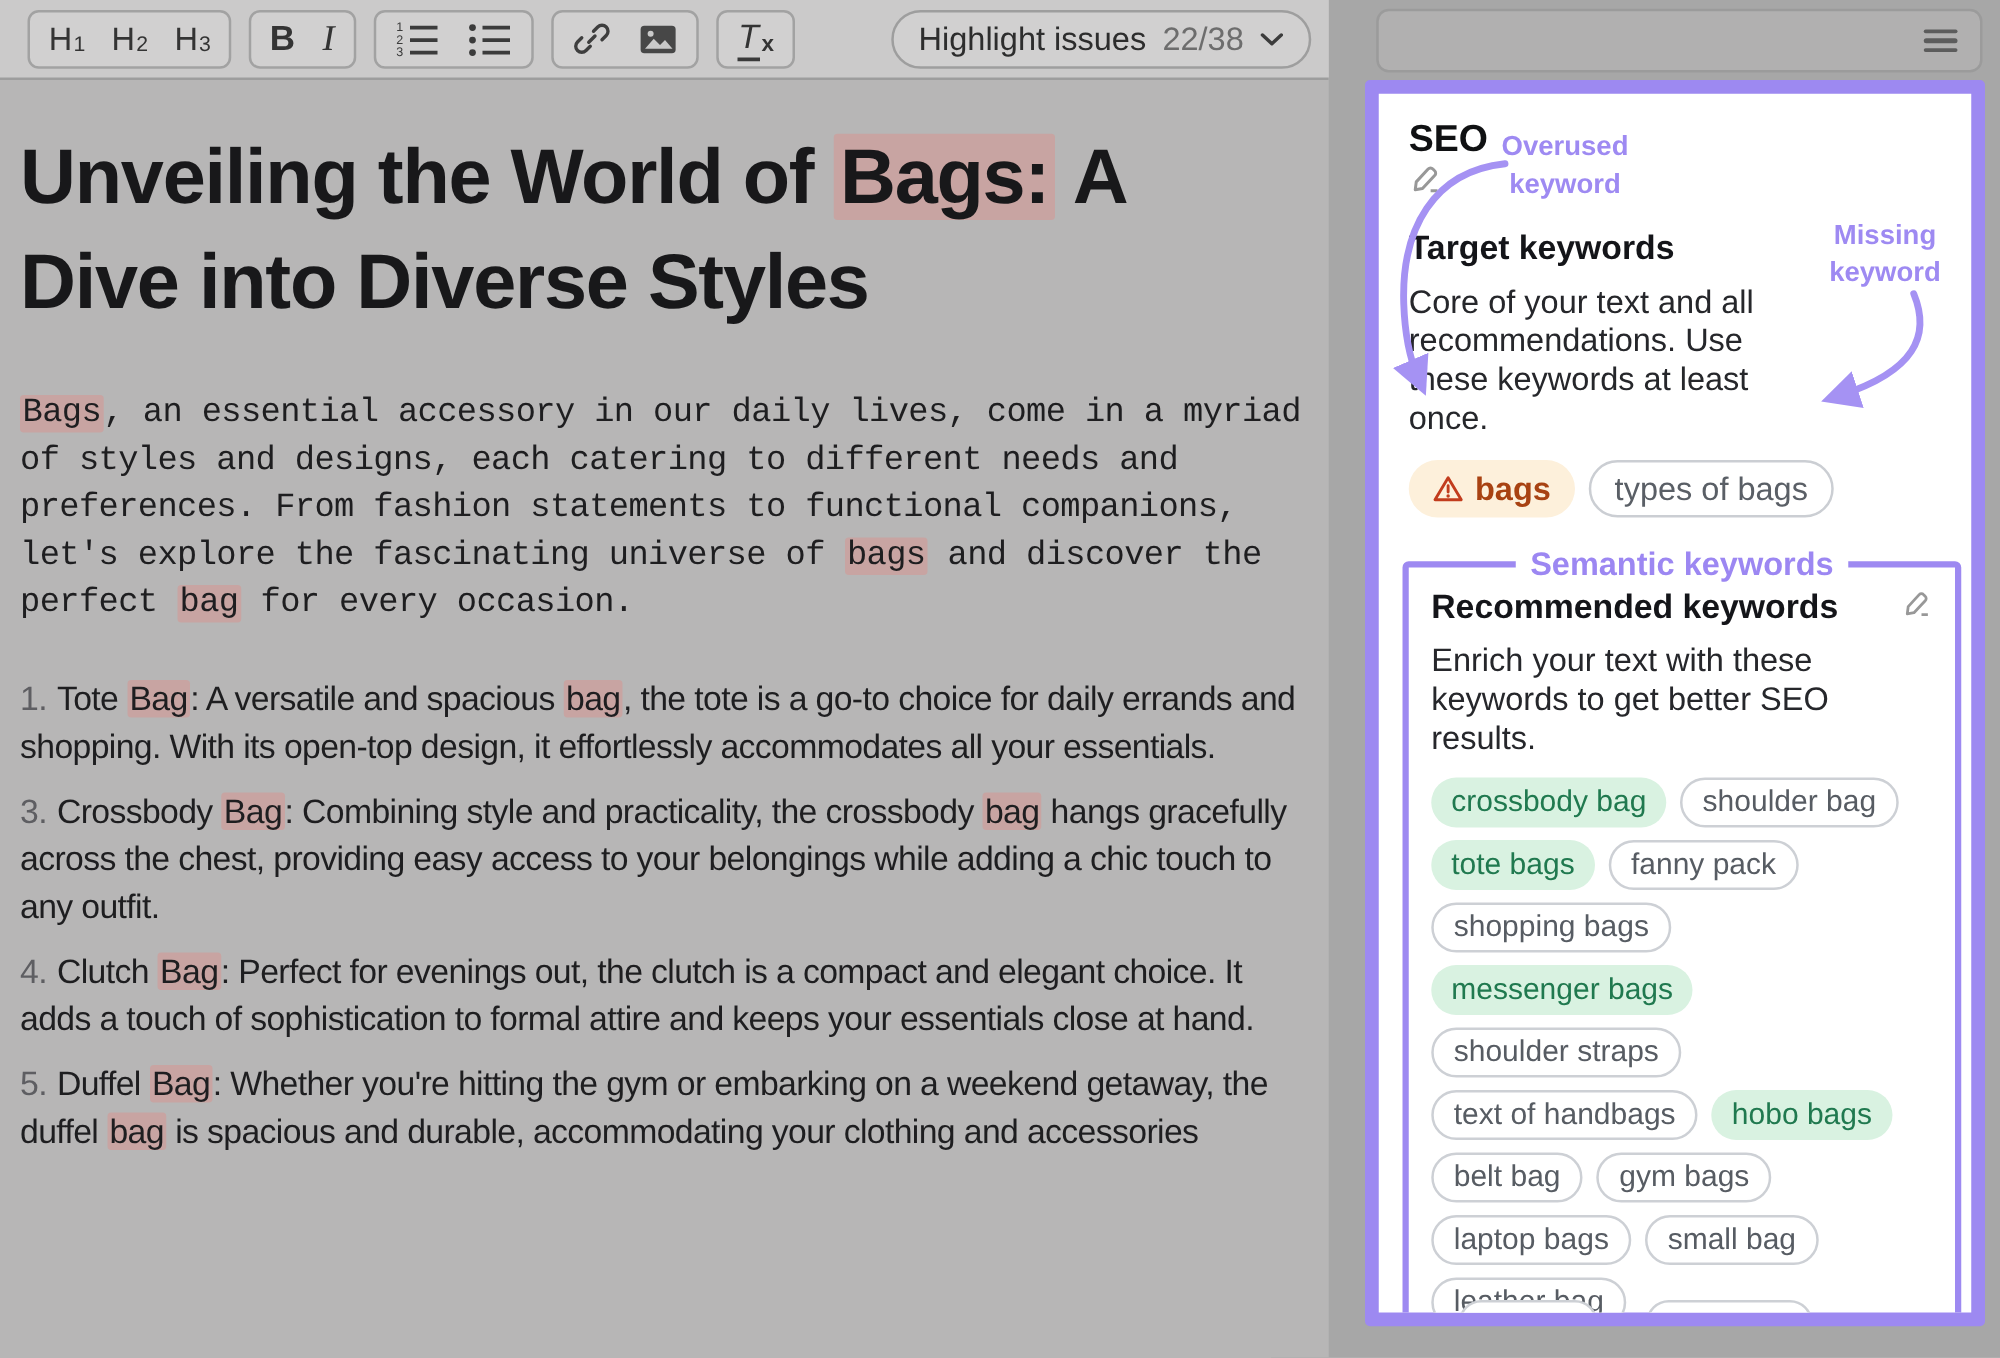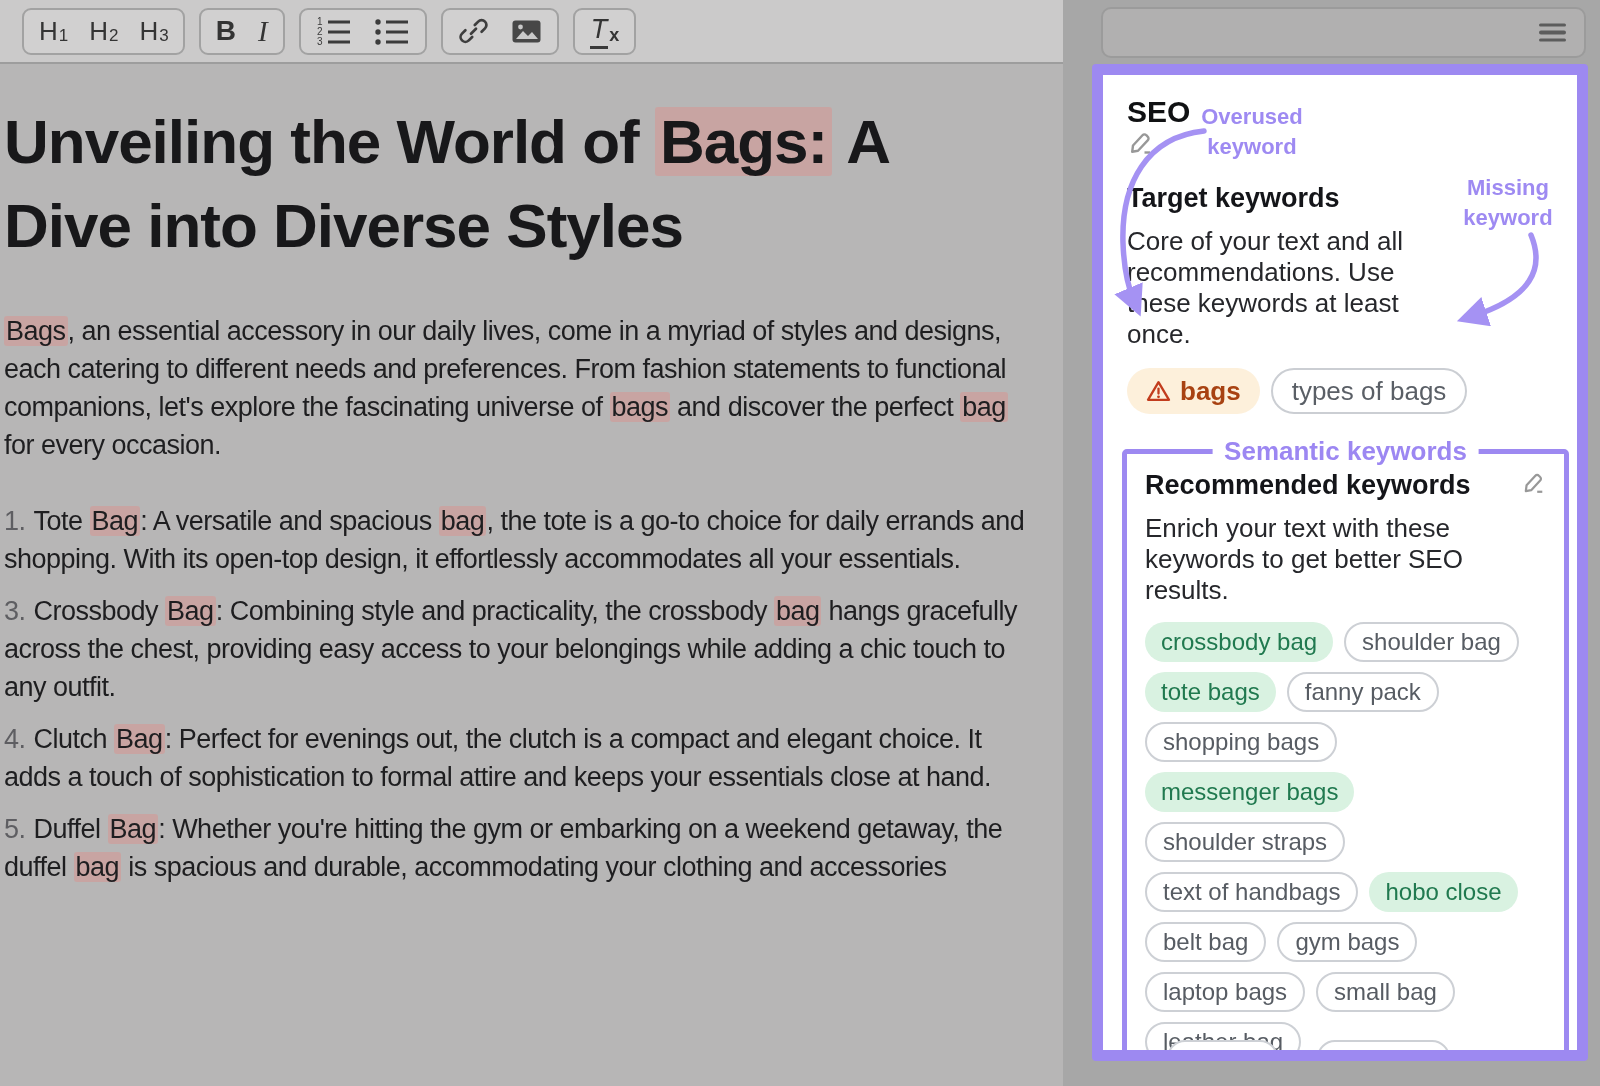--- a/index.html
+++ b/index.html
@@ -13,25 +13,25 @@
   .tb-btn { background:none; border:none; padding:0 11px; font-family:inherit; font-size:26px; color:#343434; height:100%; display:flex; align-items:center; cursor:pointer; }
   .tb-btn sub { font-size:17px; position:relative; top:5px; left:1px; }
   .bold-btn { font-weight:700; font-size:28px; }
   .italic-btn { font-style:italic; font-family:"Liberation Serif", serif; font-size:29px; }
   .tx-t { font-style:italic; font-size:27px; border-bottom:3px solid #3a3a3a; padding:0 1px 1px 1px; }
   .tx-x { font-size:18px; font-weight:700; margin-left:1px; position:relative; top:4px; }
   .tb-icon { display:flex; align-items:center; }
   .pill { margin-left:auto; height:47px; border:2px solid #9e9e9e; border-radius:24px; background:#d1d0d0; display:flex; align-items:center; gap:13px; padding:0 20px; font-size:26px; color:#2d2d2d; cursor:pointer; font-family:inherit; }
   .pill .count { color:#6d6d6d; }
 
-  .doc { padding:20px 0 0 4px; }
+  .doc { padding:20px 0 0 16px; }
   .doc-title { font-size:62px; line-height:84px; font-weight:800; color:#18181a; width:1022px; margin-top:16px; letter-spacing:-1px; }
   .doc-title .hl { padding:0 5px; }
   .body-text { font-size:27px; line-height:38px; color:#1e1e20; width:1035px; letter-spacing:-0.5px; }
-  .intro { margin-top:44px; }
+  .intro { margin-top:44px;font-family:Liberation Mono, monospace; }
   .list-block { margin-top:38px; }
   .list-item { margin-bottom:14px; }
   .list-num { color:#5e5e62; margin-right:8px; }
   .hl { background:#c8a4a2; border-radius:3px; padding:0 2px; }
 
   
   .top-bar { position:absolute; left:1101px; top:7px; width:485px; height:51px; background:#b1b0b0; border:2px solid #9b9b9b; border-radius:10px; }
   .menu-btn { position:absolute; right:14px; top:50%; transform:translateY(-50%); background:none; border:none; cursor:pointer; padding:4px; }
   .menu-btn .bar { width:27px; height:3.4px; background:#5c5c5c; border-radius:2px; margin:4.2px 0; }
 
@@ -122,20 +122,27 @@
           <path d="M5,21 l7-8 5,5 4-4 6,7 z" fill="#c9c9c9"></path>
         </svg>
       </button>
     </div>
     <div class="tb-group">
       <button class="tb-btn tb-icon">
         <span class="tx-t">T</span>
           <span class="tx-x">x</span>
       </button>
     </div>
+    <button class="pill">
+      <span>Highlight issues</span>
+      <span class="count">22/38</span>
+      <svg width="19" height="11" viewBox="0 0 19 11" fill="none">
+        <polyline points="2,2 9.5,9 17,2" stroke="#3c3c3c" stroke-width="2.8" stroke-linecap="round" stroke-linejoin="round"></polyline>
+      </svg>
+    </button>
   </div>
 
   <div class="doc">
     <h1 class="doc-title"><span>Unveiling the World of </span><span class="hl">Bags:</span><span> A Dive into Diverse Styles</span></h1>
     <p class="body-text intro"><span class="hl">Bags</span><span>, an essential accessory in our daily lives, come in a myriad of styles and designs, each catering to different needs and preferences. From fashion statements to functional companions, let's explore the fascinating universe of </span><span class="hl">bags</span><span> and discover the perfect </span><span class="hl">bag</span><span> for every occasion.</span></p>
     <div class="list-block">
         <p class="body-text list-item"><span class="list-num">1.</span><span>Tote </span><span class="hl">Bag</span><span>: A versatile and spacious </span><span class="hl">bag</span><span>, the tote is a go-to choice for daily errands and shopping. With its open-top design, it effortlessly accommodates all your essentials.</span></p>
         <p class="body-text list-item"><span class="list-num">3.</span><span>Crossbody </span><span class="hl">Bag</span><span>: Combining style and practicality, the crossbody </span><span class="hl">bag</span><span> hangs gracefully across the chest, providing easy access to your belongings while adding a chic touch to any outfit.</span></p>
         <p class="body-text list-item"><span class="list-num">4.</span><span>Clutch </span><span class="hl">Bag</span><span>: Perfect for evenings out, the clutch is a compact and elegant choice. It adds a touch of sophistication to formal attire and keeps your essentials close at hand.</span></p>
         <p class="body-text list-item"><span class="list-num">5.</span><span>Duffel </span><span class="hl">Bag</span><span>: Whether you're hitting the gym or embarking on a weekend getaway, the duffel </span><span class="hl">bag</span><span> is spacious and durable, accommodating your clothing and accessories</span></p>
@@ -210,21 +217,21 @@
       <p class="panel-desc rec-desc">Enrich your text with these keywords to get better SEO results.</p>
       <div class="rec-chips">
           <div class="chip chip-rec chip-green">crossbody bag</div>
           <div class="chip chip-rec chip-white">shoulder bag</div>
           <div class="chip chip-rec chip-green">tote bags</div>
           <div class="chip chip-rec chip-white">fanny pack</div>
           <div class="chip chip-rec chip-white">shopping bags</div>
           <div class="chip chip-rec chip-green">messenger bags</div>
           <div class="chip chip-rec chip-white">shoulder straps</div>
           <div class="chip chip-rec chip-white">text of handbags</div>
-          <div class="chip chip-rec chip-green">hobo close</div>
+          <div class="chip chip-rec chip-green">hobo bags</div>
           <div class="chip chip-rec chip-white">belt bag</div>
           <div class="chip chip-rec chip-white">gym bags</div>
           <div class="chip chip-rec chip-white">laptop bags</div>
           <div class="chip chip-rec chip-white">small bag</div>
           <div class="chip chip-rec chip-white">leather bag</div>
           <div class="chip chip-rec chip-white">worn around the waist</div>
         </div>
     </div>
 
     <div class="ghost-row">

